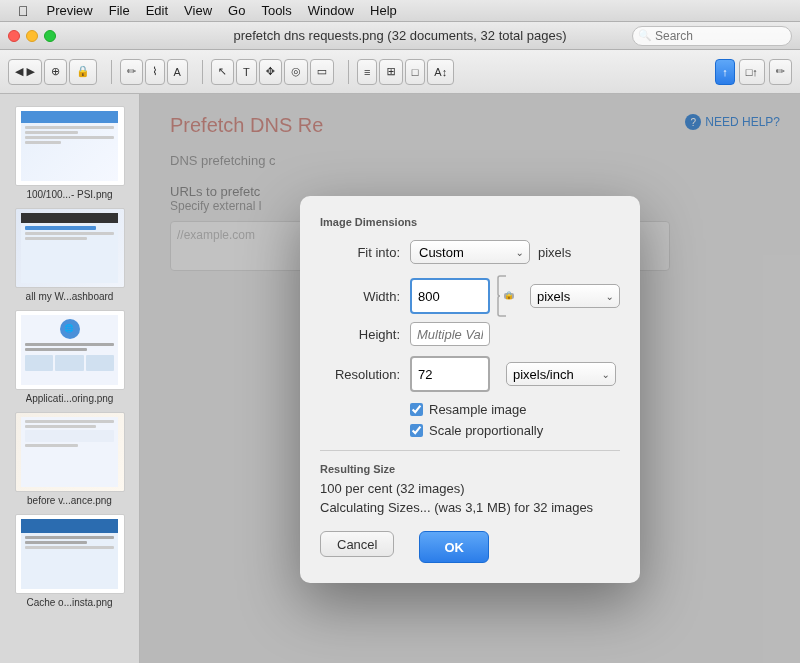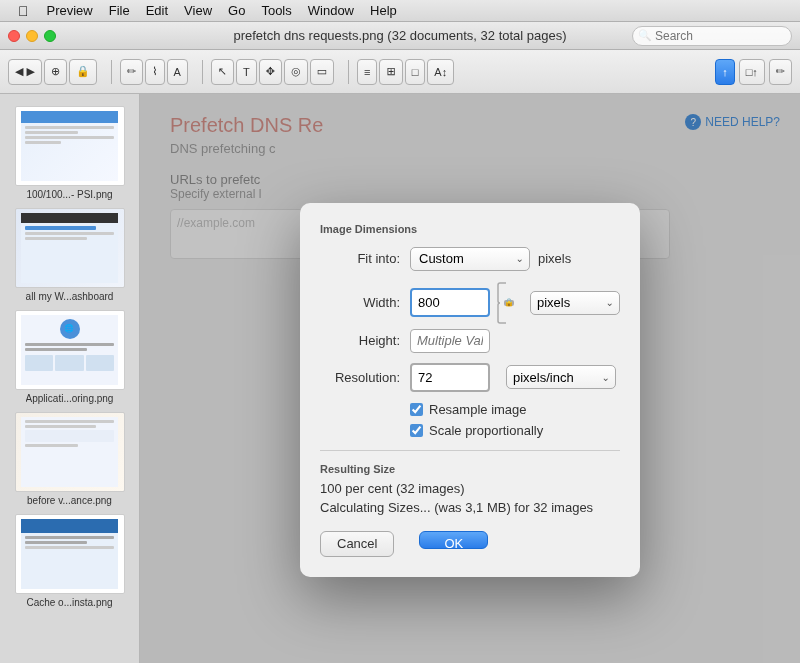--- a/index.html
+++ b/index.html
@@ -190,21 +190,21 @@
       opacity: 0.5;
     }
     .page-title-red {
       font-size: 20px;
       font-weight: normal;
       color: #c0392b;
     }
     .page-subtitle {
       font-size: 13px;
       color: #555;
-      margin-top: 4px;
+      margin-top: 16px;
     }
     .page-section-label {
       font-size: 13px;
       color: #333;
       margin-top: 16px;
       font-weight: 500;
     }
     .page-section-sub {
       font-size: 12px;
       color: #555;
@@ -301,21 +301,21 @@
       color: #333;
     }
 
     .modal-input {
       background: white;
       border: 2px solid #4a90d9;
       border-radius: 4px;
       padding: 2px 6px;
       font-size: 13px;
       width: 80px;
-      height: 29px;
+      height: 36px;
       outline: none;
     }
     .modal-input-gray {
       background: white;
       border: 1px solid #aaa;
       border-radius: 4px;
       padding: 2px 6px;
       font-size: 13px;
       width: 80px;
       height: 24px;
@@ -391,22 +391,22 @@
       height: 26px;
     }
     .btn-ok {
       background: linear-gradient(to bottom, #5ea7f8, #2b7de9);
       border: 1px solid #1a6cd4;
       border-radius: 6px;
       padding: 4px 24px;
       font-size: 13px;
       cursor: pointer;
       color: white;
-      font-weight: 400;
-      height: 18px;
+      font-weight: 700;
+      height: 32px;
     }
 
     
     .menu-bar {
       background: linear-gradient(to bottom, #e8e8e8, #d8d8d8);
       border-bottom: 1px solid #b0b0b0;
       height: 22px;
       display: flex;
       align-items: center;
       padding: 0 8px;

